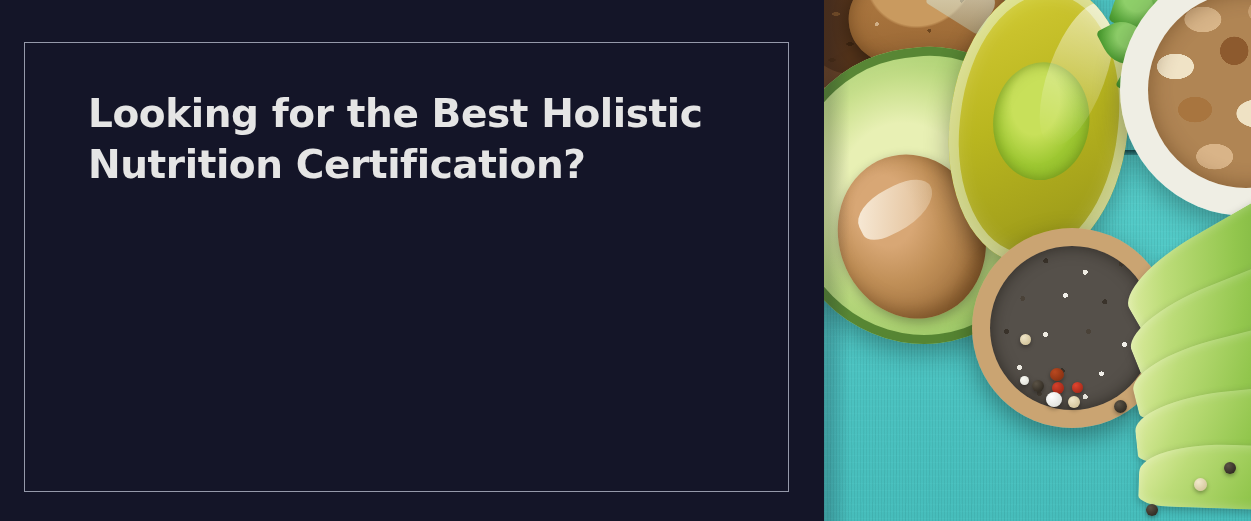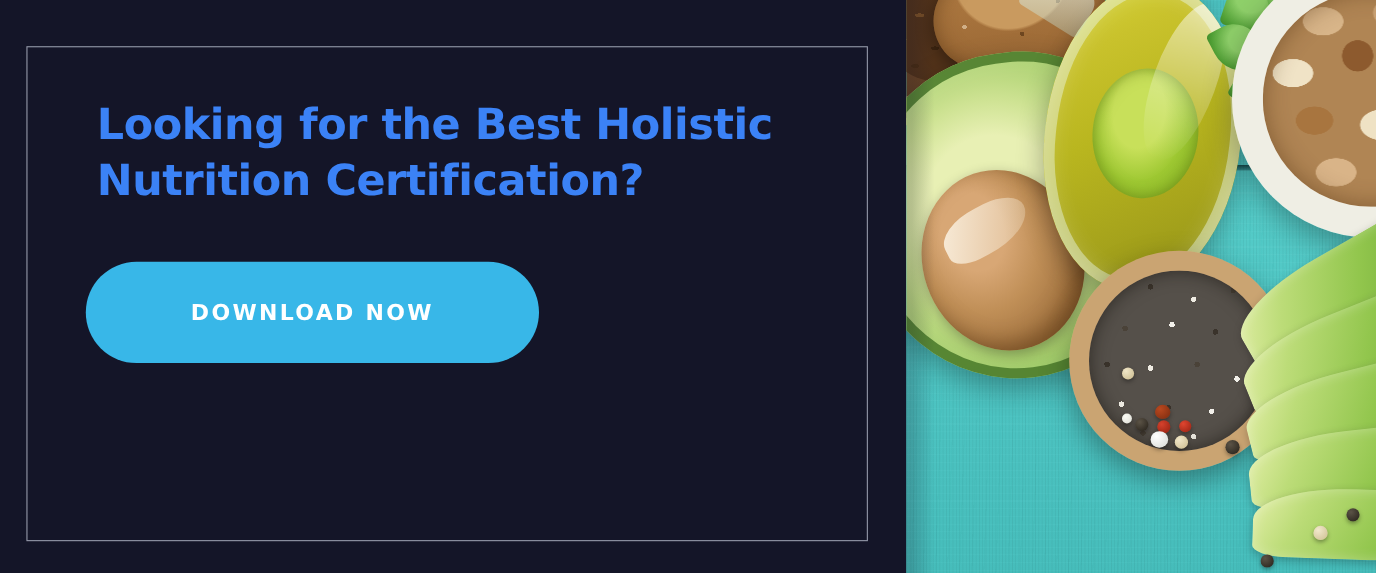--- a/index.html
+++ b/index.html
@@ -39,21 +39,21 @@
     position:absolute;
     left:88px; top:88px;
     width:660px;
   }
 
   .headline {
     font-family:"DejaVu Sans", sans-serif;
     font-size:39px;
     line-height:51px;
     font-weight:bold;
-    color:#3b82f6;
+    color:#e5e5e5;
     letter-spacing:-0.4px;
     width:620px;
   }
 
   .subline {
     margin-top:27px;
     font-family:"Liberation Sans", sans-serif;
     font-size:25px;
     line-height:39px;
     font-weight:normal;
@@ -370,23 +370,20 @@
 
   <div class="panel">
 
     <div class="panel-frame"></div>
 
     <div class="panel-content">
 
       <h1 class="headline">Looking for the Best Holistic Nutrition Certification?</h1>
 
 
-      <a href="#" class="cta">
-        <span class="cta-label">DOWNLOAD NOW</span>
-      </a>
 
     </div>
   </div>
 
   <div class="photo">
 
     <div class="wood"></div>
     <div class="grain"></div>
     <div class="plank-seam s1"></div>
     <div class="plank-seam s2"></div>

